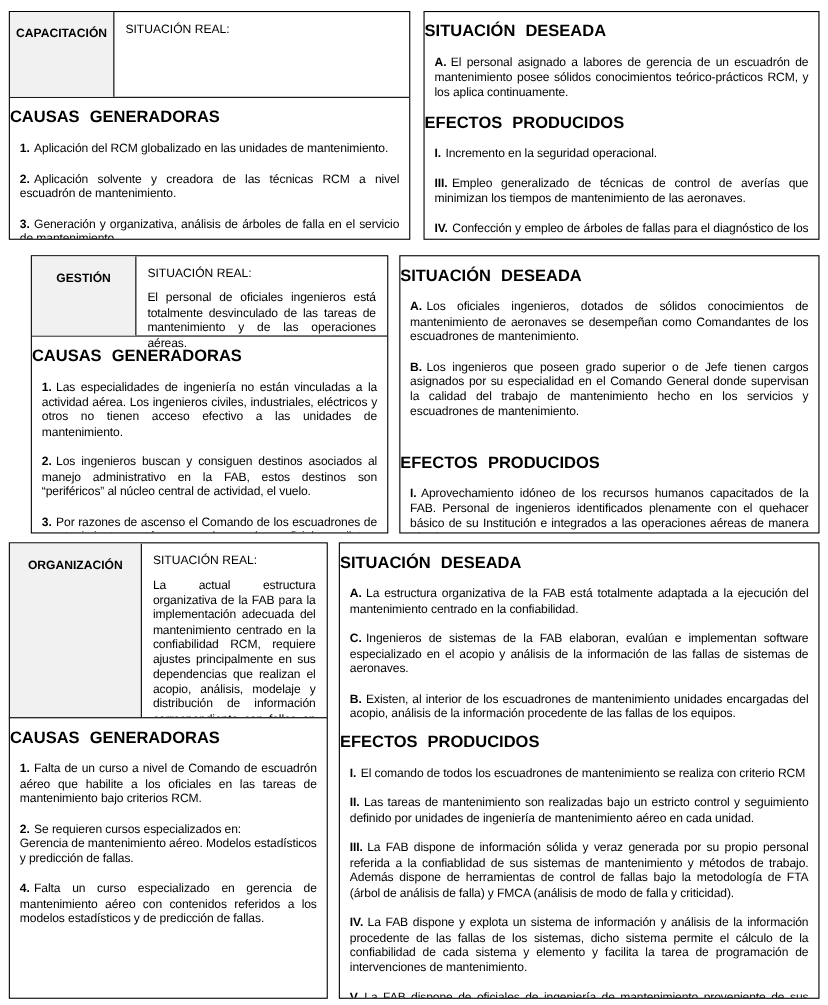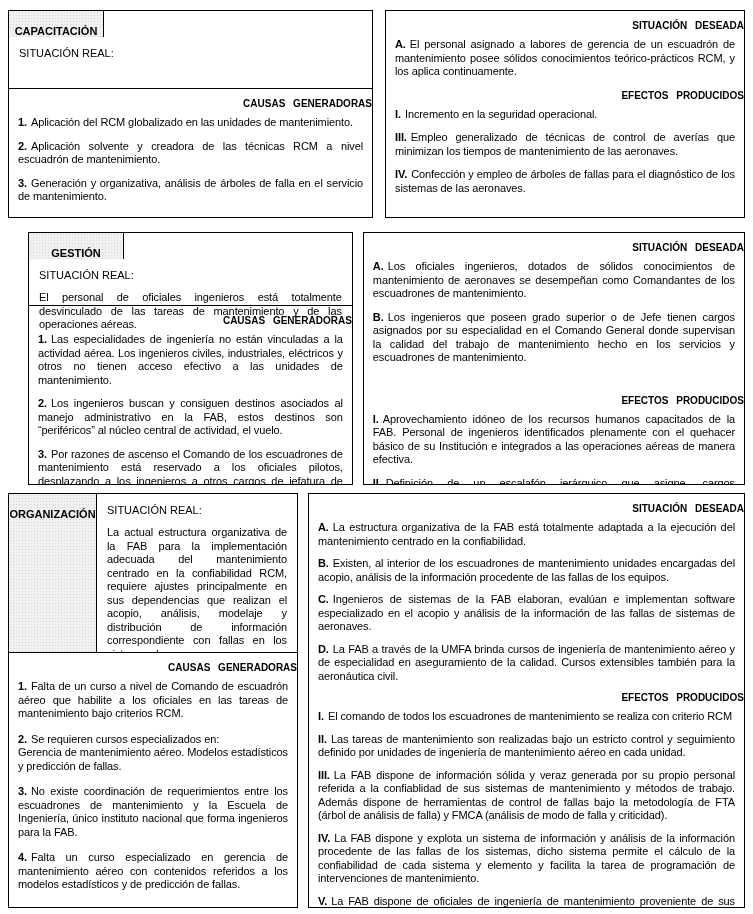--- a/index.html
+++ b/index.html
@@ -14,42 +14,42 @@
   .s1{height:208px;margin-bottom:14px;}
   .s2{height:253px;margin-bottom:8px;padding-left:20px;}
   .s3{height:415px;}
   .box{border:1px solid #000;box-sizing:border-box;background:#fff;overflow:hidden;}
   .s1 .left{width:365px;margin-right:12px;}
   .s1 .right{width:360px;}
   .s2 .left{width:334px;margin-right:10px;}
   .s2 .right{width:393px;}
   .s3 .leftcol{width:290px;margin-right:10px;display:flex;flex-direction:column;}
   .s3 .right{width:437px;}
-  .toprow{display:flex;border-bottom:1px solid #000;box-sizing:border-box;flex-direction:column;}
+  .toprow{display:flex;border-bottom:1px solid #000;box-sizing:border-box;}
   .s1 .toprow{height:78px;}
   .s2 .toprow{height:73px;}
   .s3 .topbox{height:160px;display:flex;}
   .s3 .causasbox{flex:1;margin-top:-1px;}
   .labelcell{
     width:95px;flex:0 0 auto;border-right:1px solid #000;box-sizing:border-box;
     font-weight:bold;font-size:11px;text-align:center;padding-top:14px;
     background-color:#f1f1f1;
     background-image:radial-gradient(#d6d6d6 20%, rgba(0,0,0,0) 22%);
     background-size:3px 3px;
   }
-  .s3 .labelcell{width:88px;}
+  .s3 .labelcell{width:120px;}
   .realcell{flex:1;padding:4px 10px 0 10px;}
   .realtitle{font-weight:normal;font-size:11px;margin:6px 0 10px 0;}
   .jtext{font-size:11px;line-height:1.23;text-align:justify;letter-spacing:-0.1px;margin:0;}
   .chead{
-    text-align:right;font-weight:bold;font-size:10px;word-spacing:5px;
+    text-align:left;font-weight:bold;font-size:15px;word-spacing:5px;
     margin:9px 0 7px 0;
   }
   .items{padding:0 9px;}
-  .it{font-size:11px;line-height:1.23;text-align:justify;letter-spacing:-0.1px;margin:0 0 10px 0;}
+  .it{font-size:11px;line-height:1.23;text-align:justify;letter-spacing:-0.1px;margin:14px 0 10px 0;}
   .it:last-child{margin-bottom:0;}
   .mk{font-weight:bold;margin-right:4px;}
   .pre span{white-space:pre-line;}
   .s1 .ehead{margin-top:11px;}
   .s2 .ehead{margin-top:30px;}
   .s3 .ehead{margin-top:7px;}
   .s3 .items .it{margin-bottom:12px;}
   .s3 .right .items .it{margin-bottom:9px;}
 </style>
 </head>
@@ -124,32 +124,30 @@
           <div class="realtitle">SITUACIÓN REAL:</div>
           <p class="jtext">La actual estructura organizativa de la FAB para la implementación adecuada del mantenimiento centrado en la confiabilidad RCM, requiere ajustes principalmente en sus dependencias que realizan el acopio, análisis, modelaje y distribución de información correspondiente con fallas en los sistemas de sus aeronaves.</p>
         </div>
       </div>
       <div class="box causasbox">
         <div class="chead">CAUSAS GENERADORAS</div>
         <div class="items">
           <p class="it"><b class="mk">1.</b><span>Falta de un curso a nivel de Comando de escuadrón aéreo que habilite a los oficiales en las tareas de mantenimiento bajo criterios RCM.</span></p>
           <p class="it pre"><b class="mk">2.</b><span>Se requieren cursos especializados en:
 Gerencia de mantenimiento aéreo. Modelos estadísticos y predicción de fallas.</span></p>
-          <p class="it"><b class="mk">3.</b><span>No existe coordinación de requerimientos entre los escuadrones de mantenimiento y la Escuela de Ingeniería, único instituto nacional que forma ingenieros para la FAB.</span></p>
           <p class="it"><b class="mk">4.</b><span>Falta un curso especializado en gerencia de mantenimiento aéreo con contenidos referidos a los modelos estadísticos y de predicción de fallas.</span></p>
         </div>
       </div>
     </div>
     <div class="box right">
       <div class="chead">SITUACIÓN DESEADA</div>
       <div class="items">
         <p class="it"><b class="mk">A.</b><span>La estructura organizativa de la FAB está totalmente adaptada a la ejecución del mantenimiento centrado en la confiabilidad.</span></p>
+        <p class="it"><b class="mk">C.</b><span>Ingenieros de sistemas de la FAB elaboran, evalúan e implementan software especializado en el acopio y análisis de la información de las fallas de sistemas de aeronaves.</span></p>
         <p class="it"><b class="mk">B.</b><span>Existen, al interior de los escuadrones de mantenimiento unidades encargadas del acopio, análisis de la información procedente de las fallas de los equipos.</span></p>
-        <p class="it"><b class="mk">C.</b><span>Ingenieros de sistemas de la FAB elaboran, evalúan e implementan software especializado en el acopio y análisis de la información de las fallas de sistemas de aeronaves.</span></p>
-        <p class="it"><b class="mk">D.</b><span>La FAB a través de la UMFA brinda cursos de ingeniería de mantenimiento aéreo y de especialidad en aseguramiento de la calidad. Cursos extensibles también para la aeronáutica civil.</span></p>
       </div>
       <div class="chead ehead">EFECTOS PRODUCIDOS</div>
       <div class="items">
         <p class="it"><b class="mk">I.</b><span>El comando de todos los escuadrones de mantenimiento se realiza con criterio RCM</span></p>
         <p class="it"><b class="mk">II.</b><span>Las tareas de mantenimiento son realizadas bajo un estricto control y seguimiento definido por unidades de ingeniería de mantenimiento aéreo en cada unidad.</span></p>
         <p class="it"><b class="mk">III.</b><span>La FAB dispone de información sólida y veraz generada por su propio personal referida a la confiablidad de sus sistemas de mantenimiento y métodos de trabajo. Además dispone de herramientas de control de fallas bajo la metodología de FTA (árbol de análisis de falla) y FMCA (análisis de modo de falla y criticidad).</span></p>
         <p class="it"><b class="mk">IV.</b><span>La FAB dispone y explota un sistema de información y análisis de la información procedente de las fallas de los sistemas, dicho sistema permite el cálculo de la confiabilidad de cada sistema y elemento y facilita la tarea de programación de intervenciones de mantenimiento.</span></p>
         <p class="it"><b class="mk">V.</b><span>La FAB dispone de oficiales de ingeniería de mantenimiento proveniente de sus propios cuadros, no requiere contratar personal externo en estas especialidades.</span></p>
       </div>
     </div>

